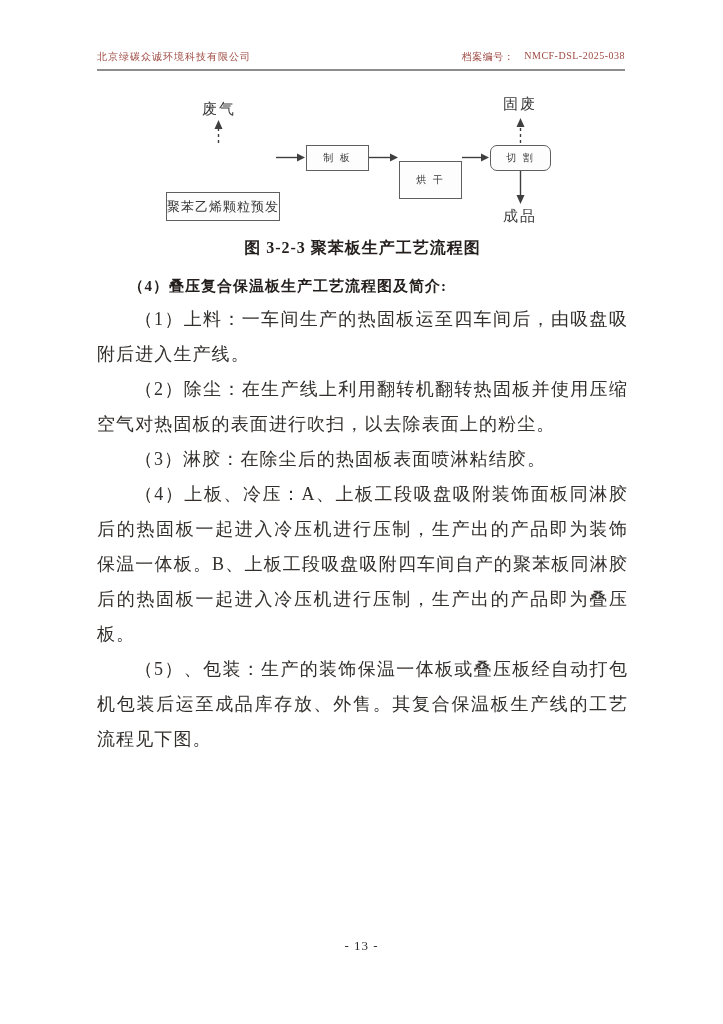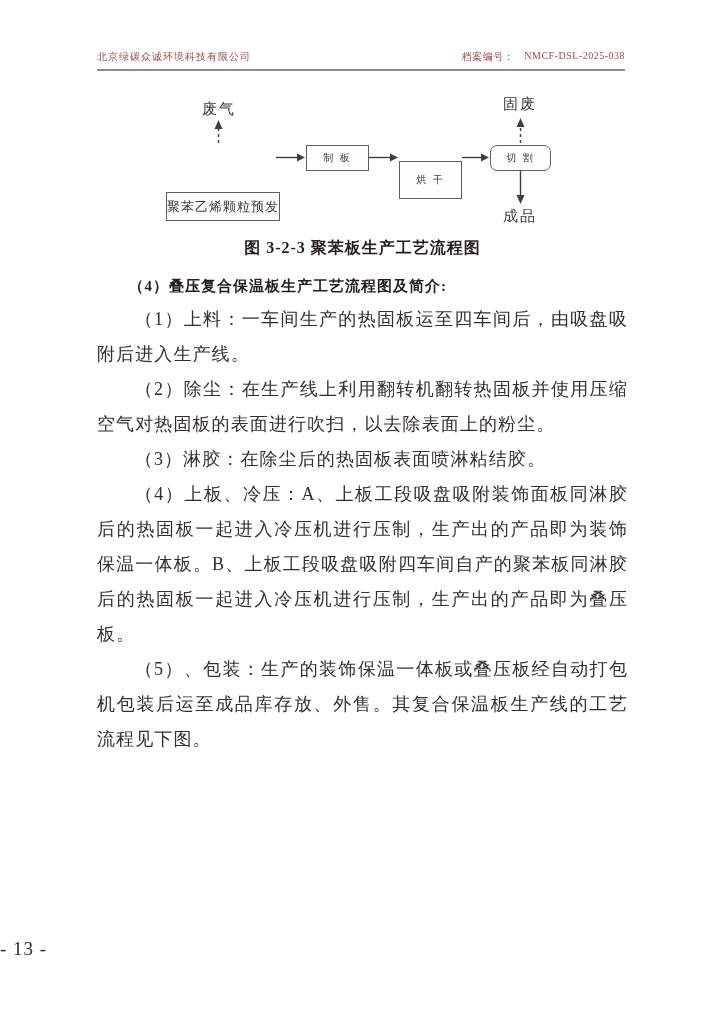--- a/index.html
+++ b/index.html
@@ -51,21 +51,21 @@
     font-weight:bold; font-size:15px; letter-spacing:1px;
     text-indent:2.1em; margin-bottom:6px; color:#241f1d;
   }
   .content p.body {
     font-size:18px; line-height:35px; letter-spacing:1.1px;
     text-align:justify; text-indent:2.1em; color:#332f2c;
   }
   
   .footer {
     position:absolute; left:0; top:938px; width:723px;
-    text-align:left; font-size:19px; color:#2c2c2c; letter-spacing:1px;
+    text-align:center; font-size:13px; color:#2c2c2c; letter-spacing:1px;
   }
 </style>
 </head>
 <body>
 
 <div class="page">
 
   <div class="header">
     <span class="company">北京绿碳众诚环境科技有限公司</span>
     <span class="archive">

